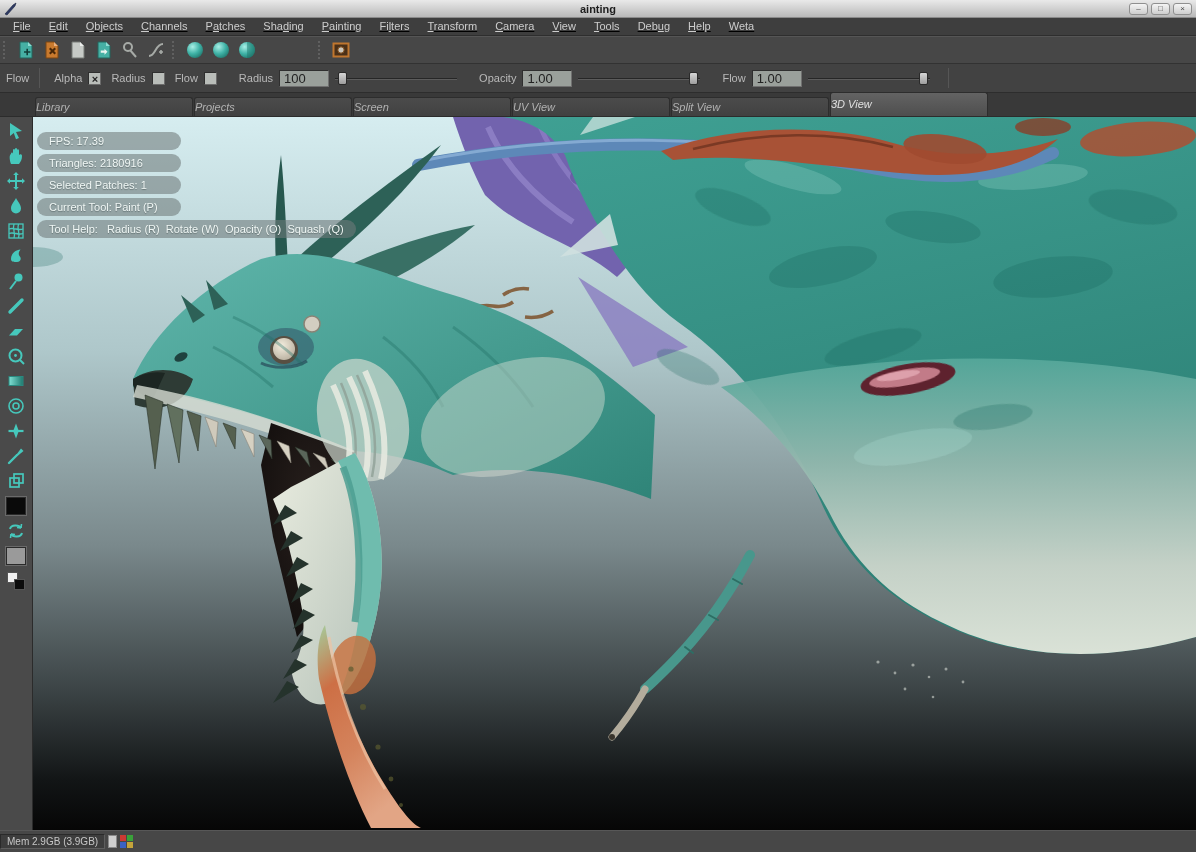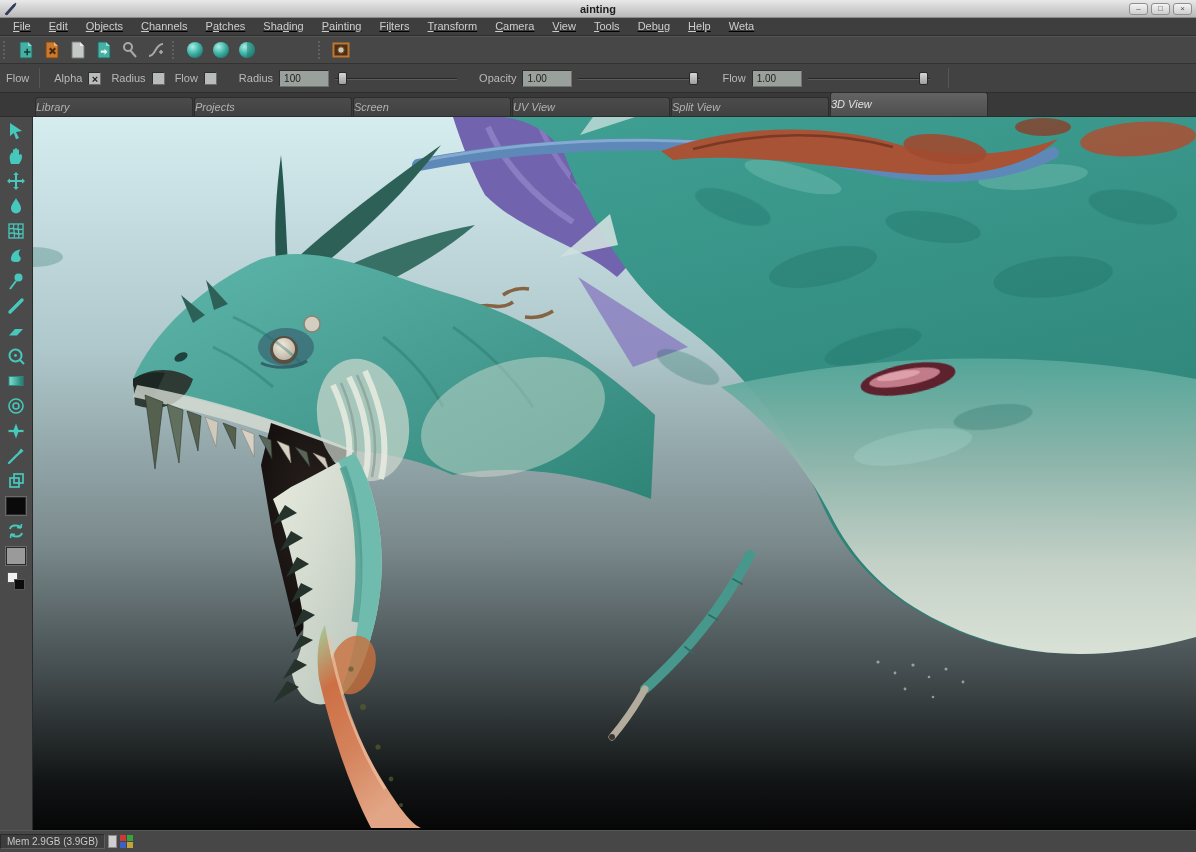--- a/index.html
+++ b/index.html
@@ -30,21 +30,21 @@
 
   
   .paintbar { height:29px; background:#424242; border-bottom:1px solid #2d2d2d; display:flex; align-items:center;
               font-size:11px; color:#b9b9b9; }
   .pb-label { margin:0 6px 0 10px; }
   .pb-sep { width:1px; height:20px; background:#343434; border-right:1px solid #565656; margin:0 4px; }
   .checkbox { width:13px; height:13px; background:#b9bdb9; border:1px solid #2f2f2f; border-bottom-color:#6b6b6b;
               border-right-color:#6b6b6b; font-size:11px; font-weight:bold; color:#222; line-height:12px;
               text-align:center; }
   .num-field { width:50px; height:17px; background:#9aa09b; border:1px solid #2f2f2f; border-bottom-color:#707070;
-               border-right-color:#707070; font-size:10px; color:#222; padding:0 4px;
+               border-right-color:#707070; font-size:13px; color:#222; padding:0 4px;
                font-family:"Liberation Sans","DejaVu Sans",sans-serif; }
   .slider { position:relative; width:122px; height:15px; margin:0 6px; }
   .slider .track { position:absolute; left:0; right:0; top:7px; height:2px; background:#262626; border-bottom:1px solid #5c5c5c; }
   .slider .thumb { position:absolute; top:1px; width:9px; height:13px; background:linear-gradient(#d6d6d6,#9e9e9e);
                    border:1px solid #2a2a2a; border-radius:2px; }
 
   
   .tabstrip { height:24px; background:#393939; display:flex; align-items:flex-end; padding-left:35px;
               border-bottom:1px solid #2c2c2c; }
   .tab { width:158px; height:19px; line-height:19px; text-align:left; font-size:11px; color:#b2b2b2;
@@ -544,20 +544,27 @@
           <g stroke="#1f6e63" stroke-width="3" fill="none" opacity="0.35">
             <path d="M180,230 q30,14 60,40"></path>
             <path d="M200,200 q40,18 70,48"></path>
             <path d="M350,220 q40,30 60,70"></path>
             <path d="M420,210 q50,35 80,80"></path>
           </g>
           <ellipse cx="480" cy="300" rx="95" ry="55" transform="rotate(-18 480 300)" fill="#dae0d4" opacity="0.45"></ellipse>
         </g>
       </svg>
 
+      <div class="hud">
+        <div class="pill">FPS: 17.39</div>
+        <div class="pill">Triangles: 2180916</div>
+        <div class="pill">Selected Patches: 1</div>
+        <div class="pill">Current Tool: Paint (P)</div>
+        <div class="pill">Tool Help:   Radius (R)  Rotate (W)  Opacity (O)  Squash (Q)</div>
+      </div>
     </div>
   </div>
 
   <div class="statusbar">
     <span class="membox">Mem 2.9GB (3.9GB)</span>
     <span class="mini-pane"></span>
     <span class="activity">
       <i style="background:#cc3a33;"></i>
         <i style="background:#3aa23a;"></i>
       <i style="background:#3a62c4;"></i>

